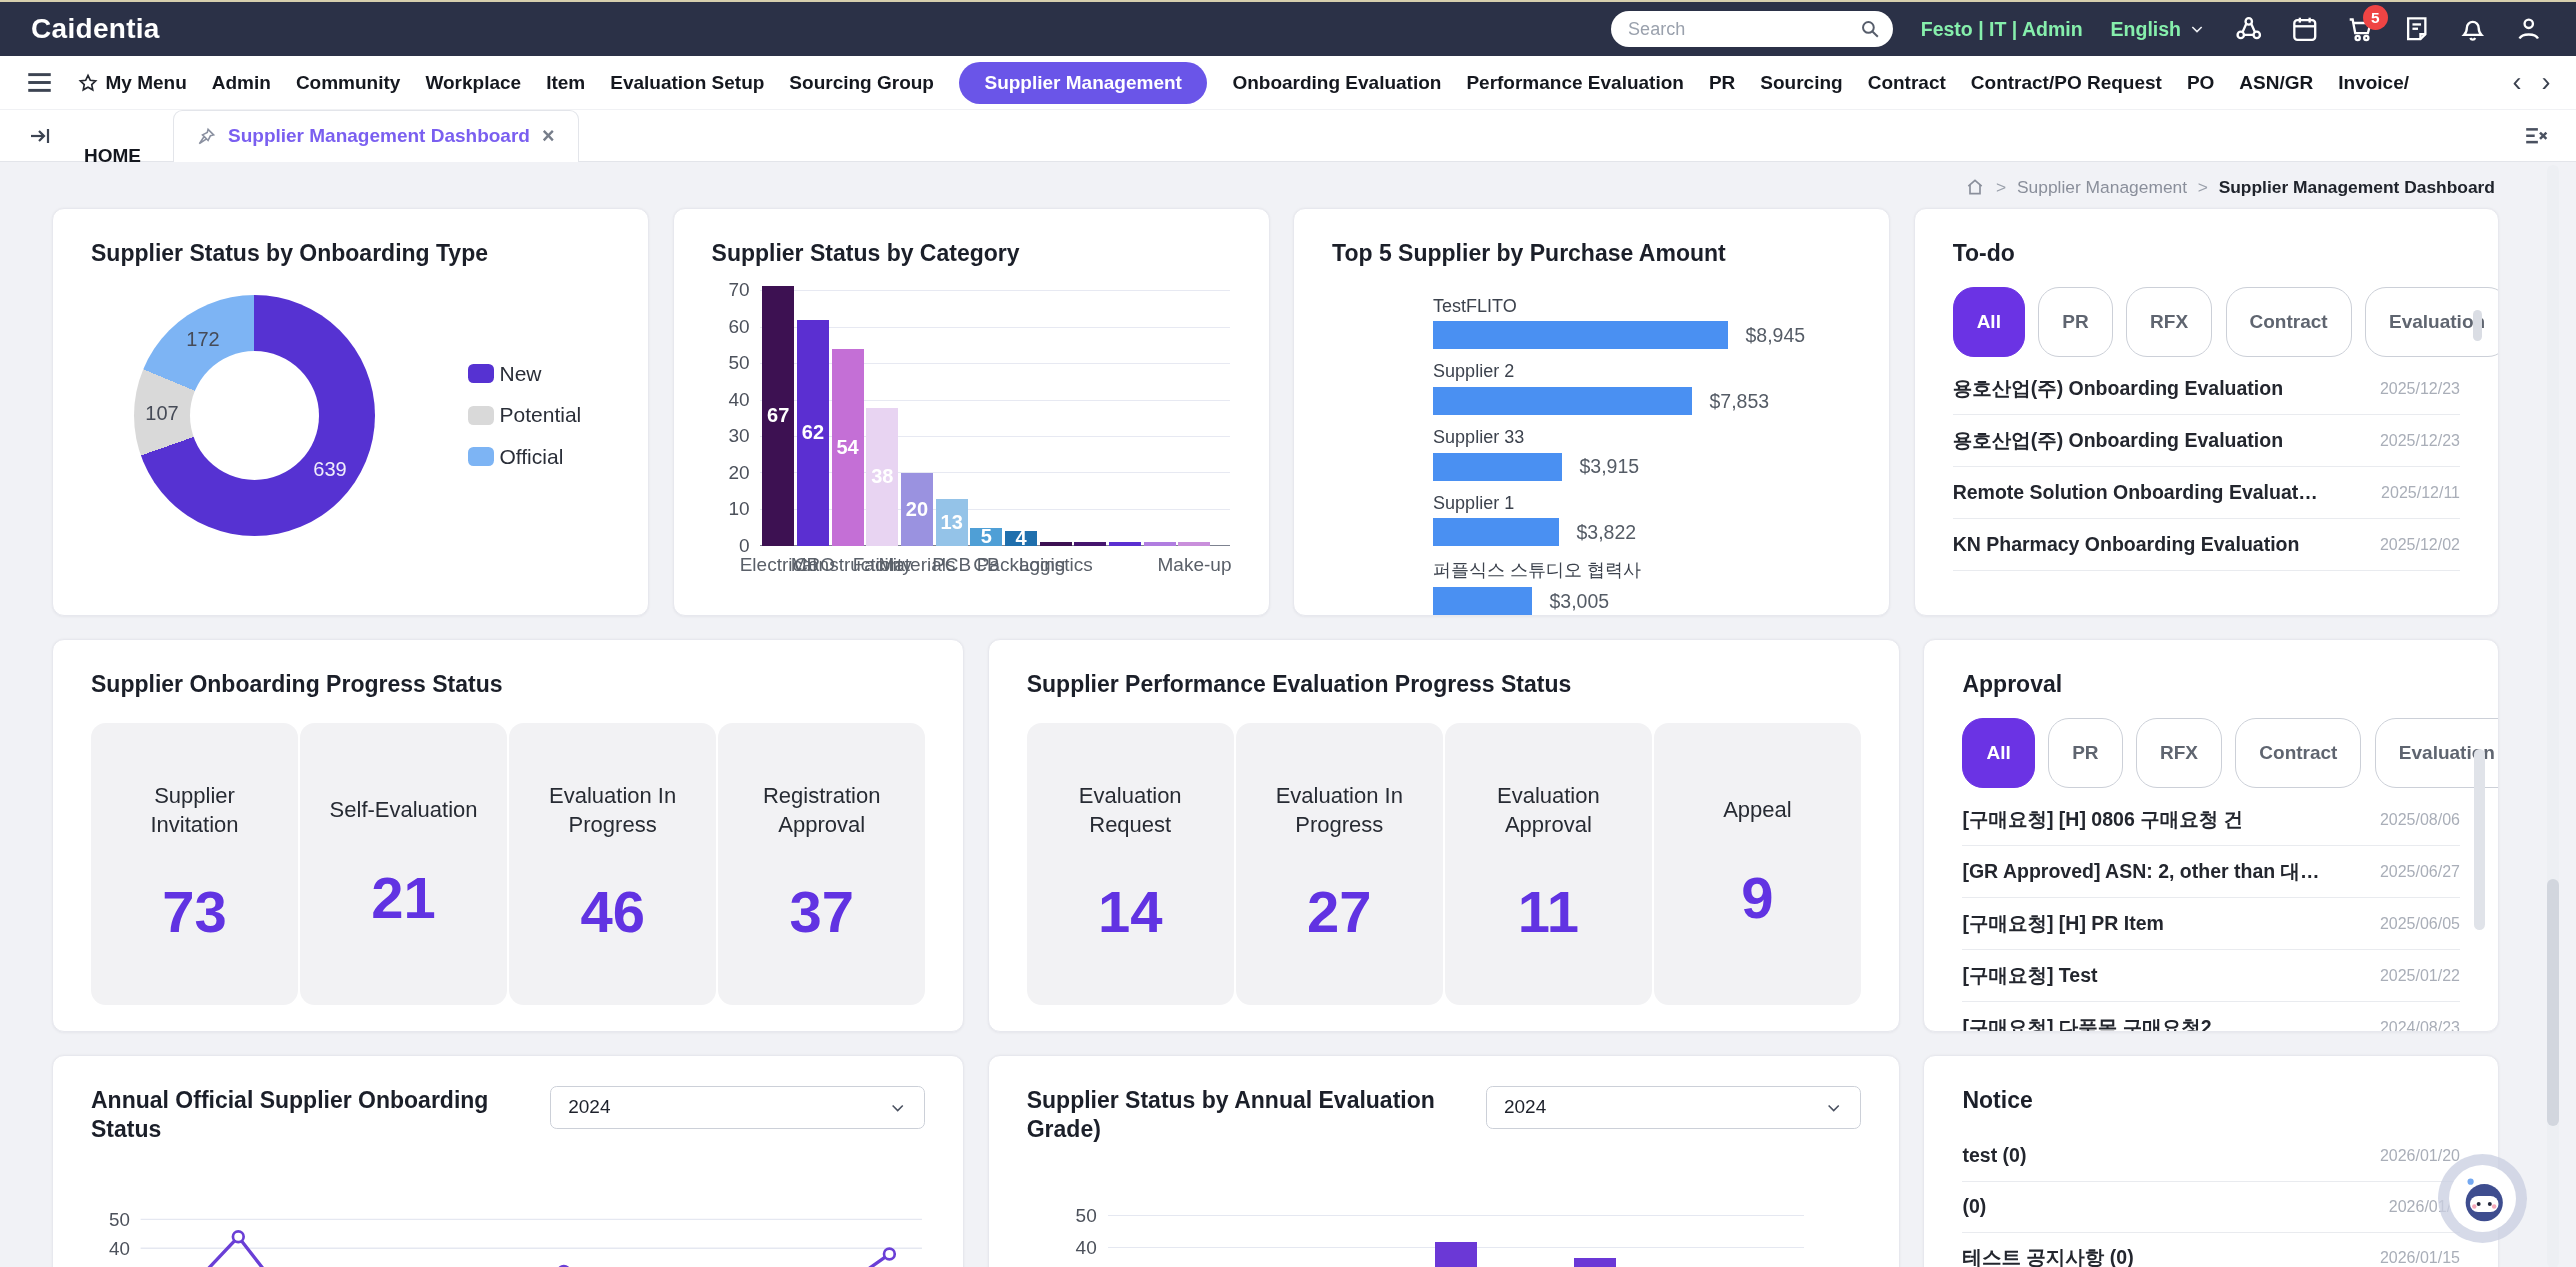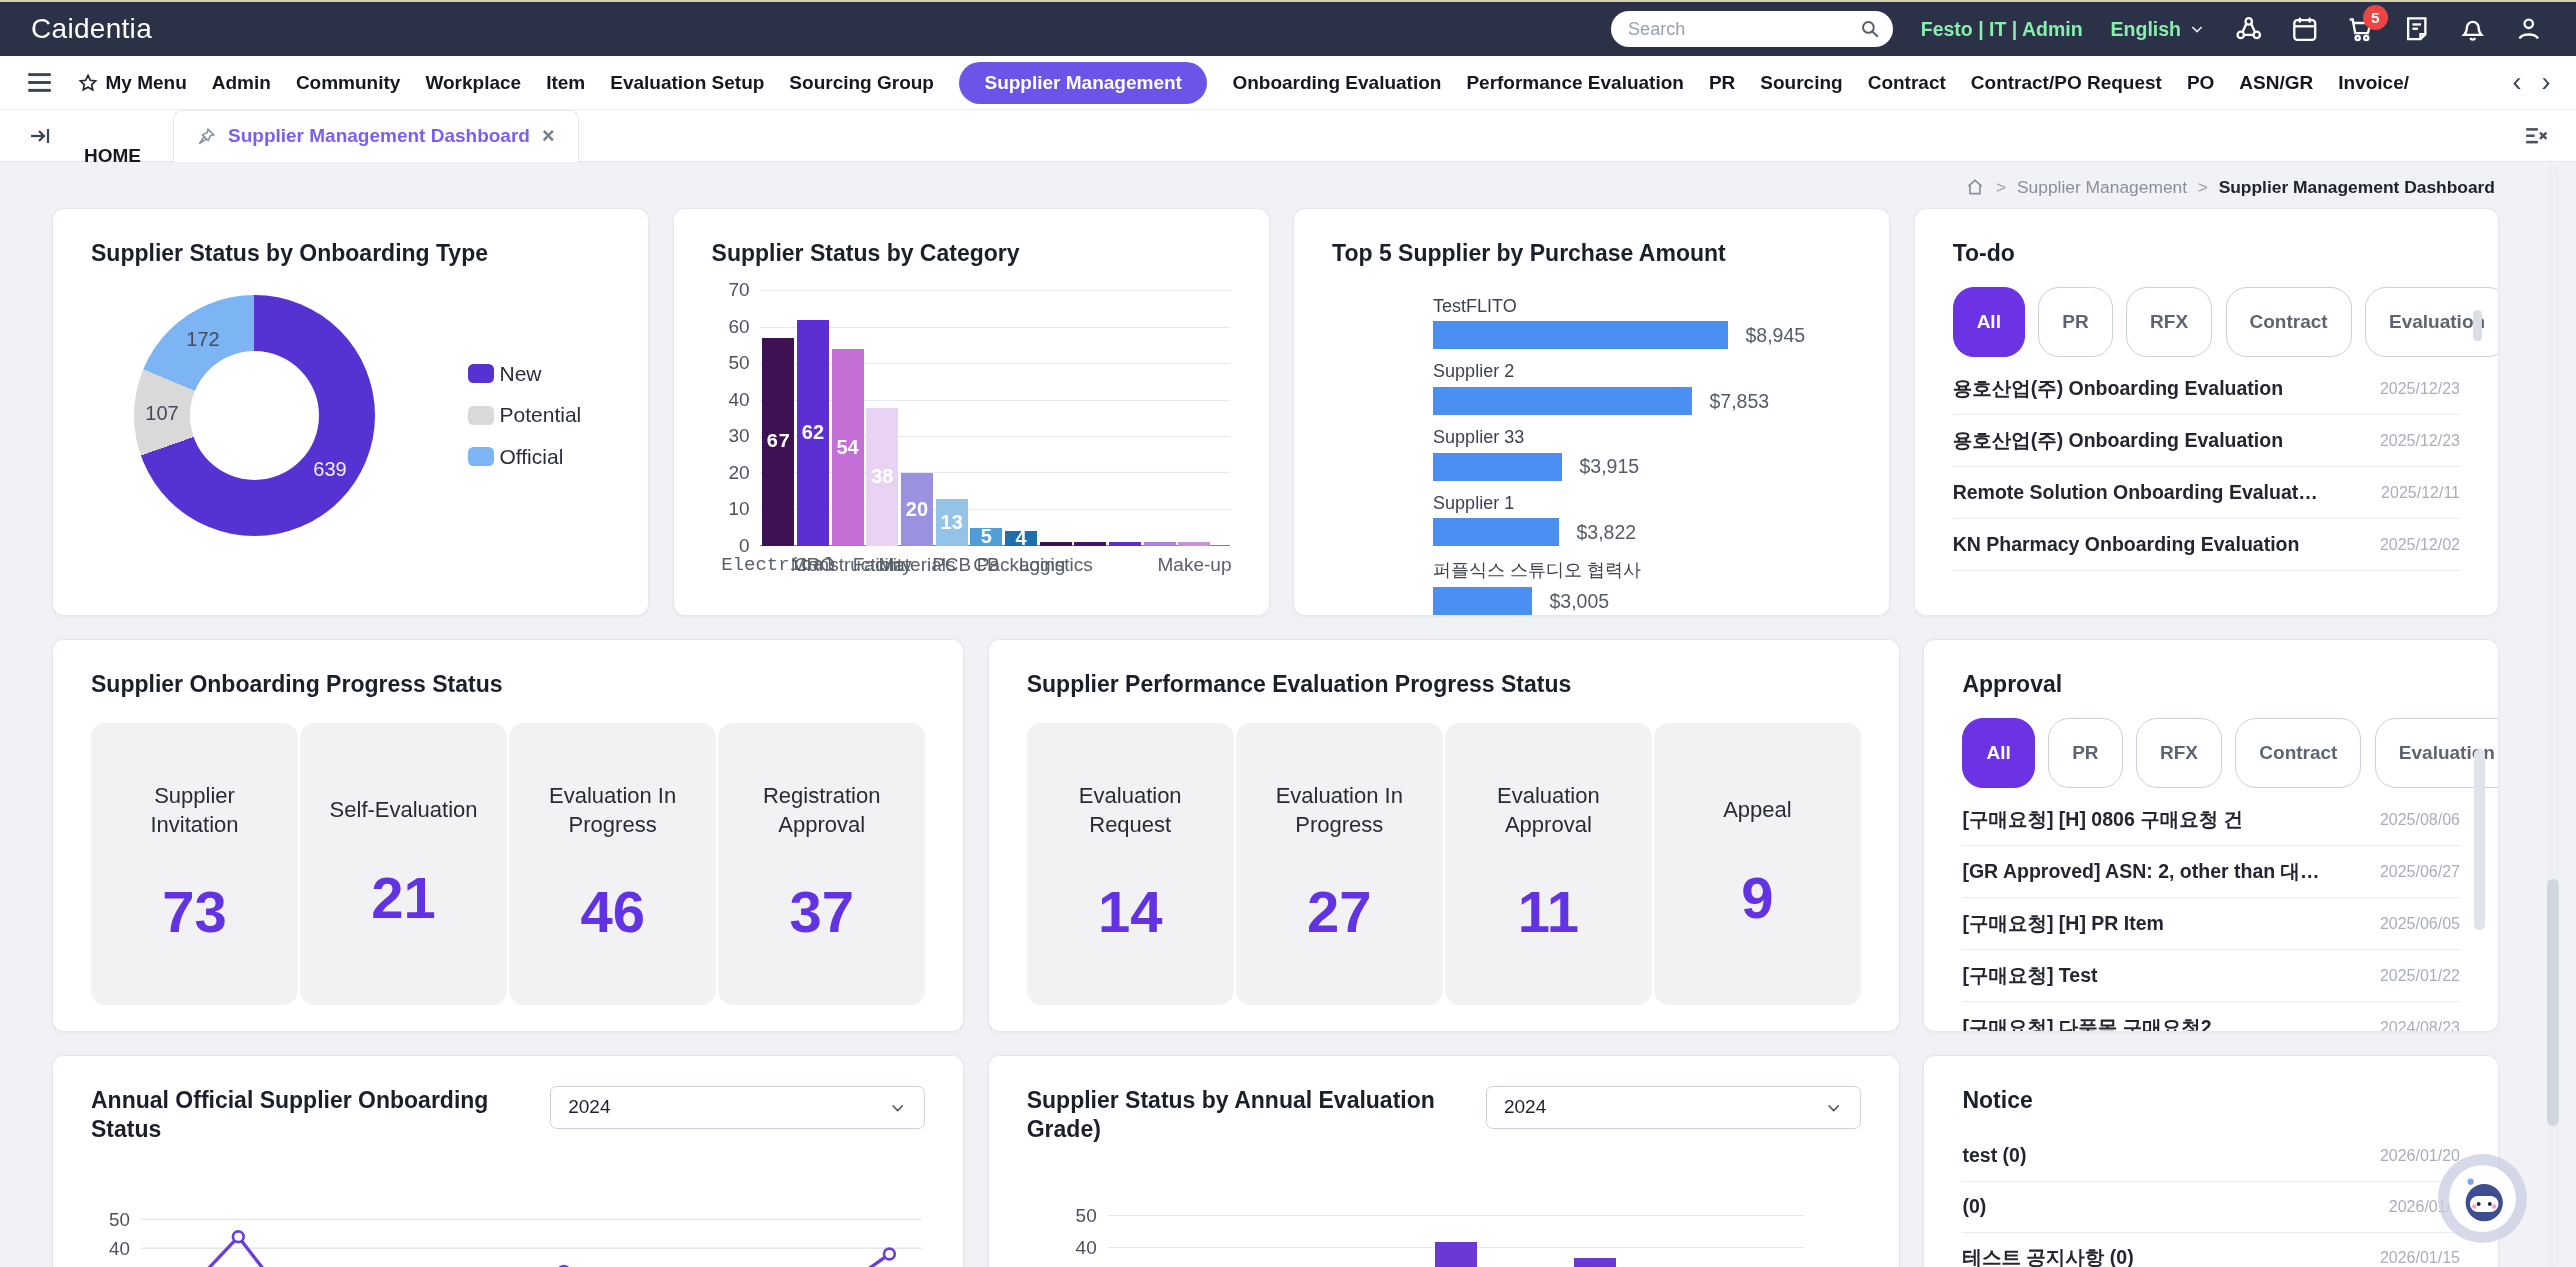--- a/index.html
+++ b/index.html
@@ -1,21 +1,21 @@
 <!DOCTYPE html>
 <html style="font-size:10.7px"><head>
 <meta charset="utf-8">
 <style>
   * { margin:0; padding:0; box-sizing:border-box; }
   html,body { width:2576px; height:1268px; overflow:hidden; }
   body { background:#f1f2f6; font-family:"Liberation Sans","DejaVu Sans",sans-serif; position:relative; }
 
   
   .topbar { height:56px; background:#2b3147; border-top:2px solid #d6cfae; display:flex; align-items:center; padding:0 31px; }
-  .logo { color:#fff; font-size:28px; font-weight:400; letter-spacing:0.3px; }
+  .logo { color:#fff; font-size:28px; font-weight:700; letter-spacing:0.3px; }
   .tb-right { margin-left:auto; display:flex; align-items:center; gap:28px; }
   .search { position:relative; }
   .search input { width:282px; height:36px; border-radius:18px; border:none; padding:0 42px 0 17.4px; font-size:18px; color:#333; outline:none; }
   .search input::placeholder { color:#9aa1ad; }
   .search-ic { position:absolute; right:12px; top:7.4px; }
   .user, .lang { color:#86efac; font-size:19.5px; font-weight:600; white-space:nowrap; }
   .lang { display:flex; align-items:center; gap:8px; cursor:pointer; }
   .tb-icons { display:flex; align-items:center; gap:24px; }
   .tb-icon { position:relative; width:32px; height:32px; display:flex; align-items:center; justify-content:center; background:none; border:none; cursor:pointer; }
   .badge { position:absolute; top:-8px; right:-10.7px; background:#ef4444; color:#fff; border-radius:50%; width:25px; height:25px; font-size:15.4px; font-weight:700; display:flex; align-items:center; justify-content:center; }
@@ -301,21 +301,21 @@
           <span class="ylb" style="top: 134px;">30</span>
           <div class="gl" style="top: 109px;"></div>
           <span class="ylb" style="top: 98px;">40</span>
           <div class="gl" style="top: 72px;"></div>
           <span class="ylb" style="top: 61px;">50</span>
           <div class="gl" style="top: 36px;"></div>
           <span class="ylb" style="top: 25px;">60</span>
           <div class="gl" style="top: -0.7px;"></div>
           <span class="ylb" style="top: -11.4px;">70</span>
           <div class="cbars">
-            <div class="cbar" style="height: 208px; background: rgb(61, 17, 82); font-family: Liberation Mono, monospace;">
+            <div class="cbar" style="height: 260px; background: rgb(61, 17, 82);">
               <span class="bval">67</span>
               <span class="bxl">Electrical</span>
             </div>
             <div class="cbar" style="height: 226px; background: rgb(91, 47, 209);">
               <span class="bval">62</span>
               <span class="bxl">MRO</span>
             </div>
             <div class="cbar" style="height: 197px; background: rgb(196, 111, 214);">
               <span class="bval">54</span>
               <span class="bxl">Construction</span>

